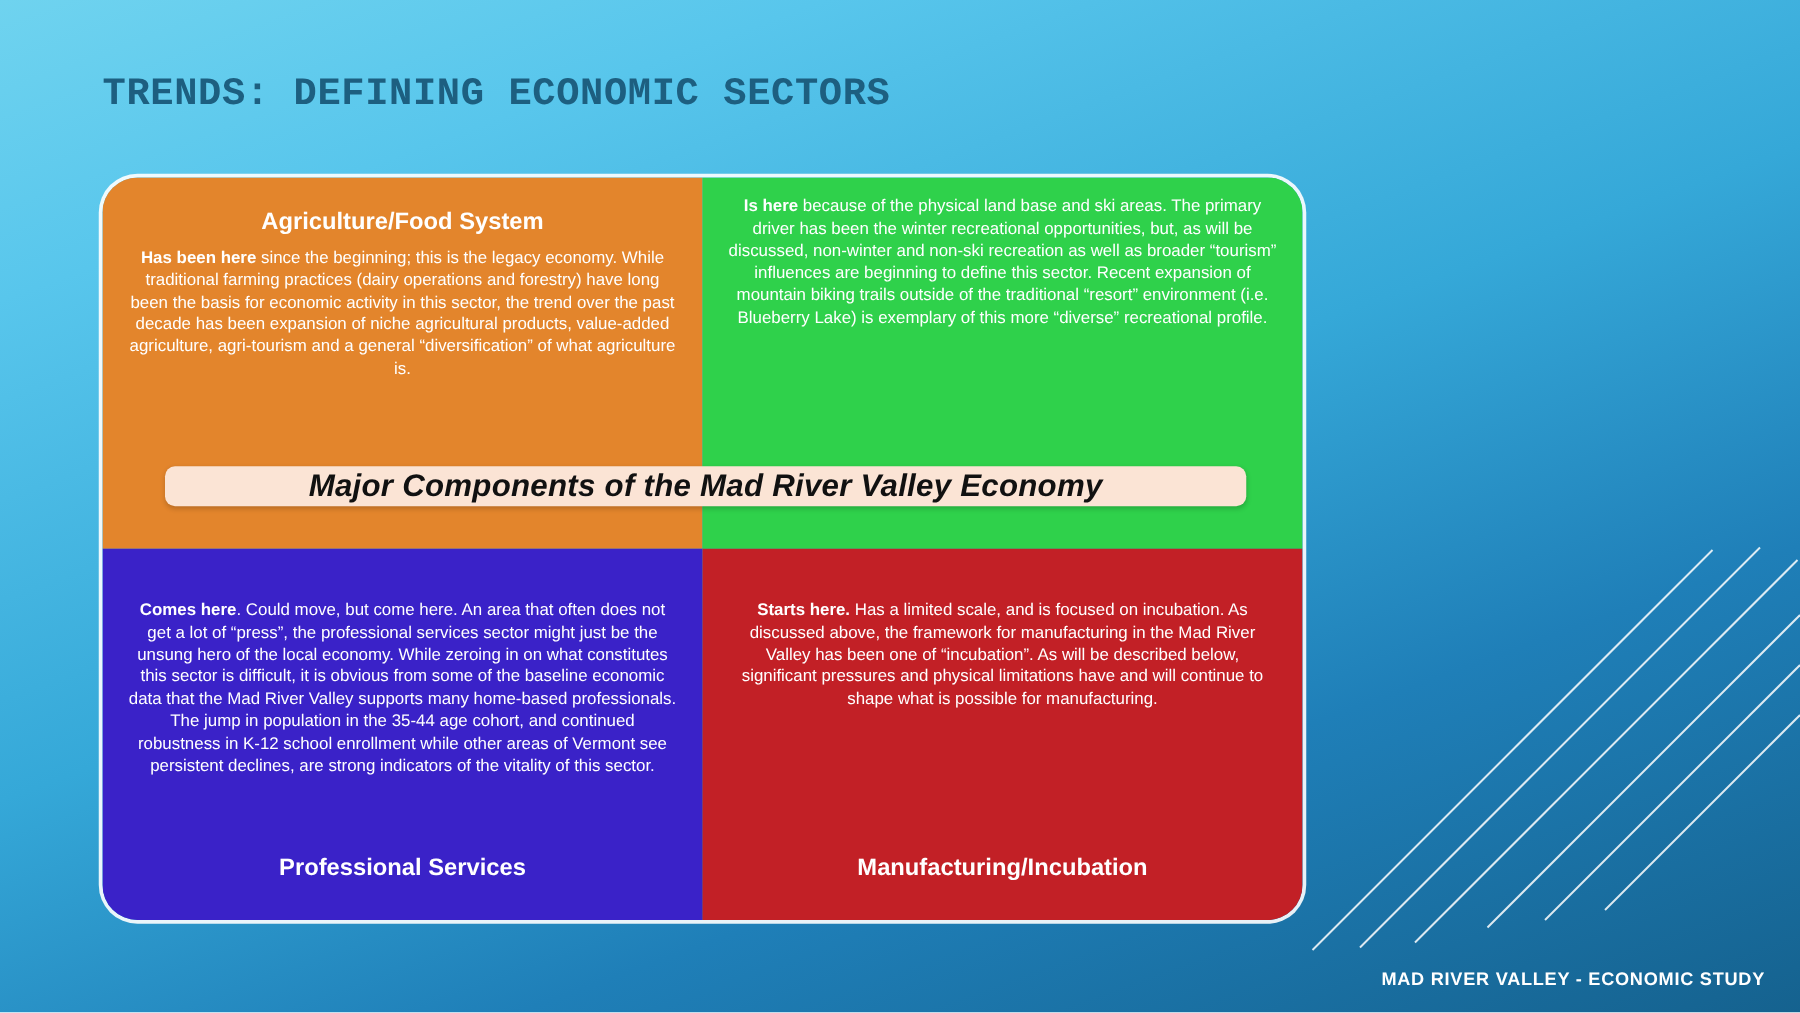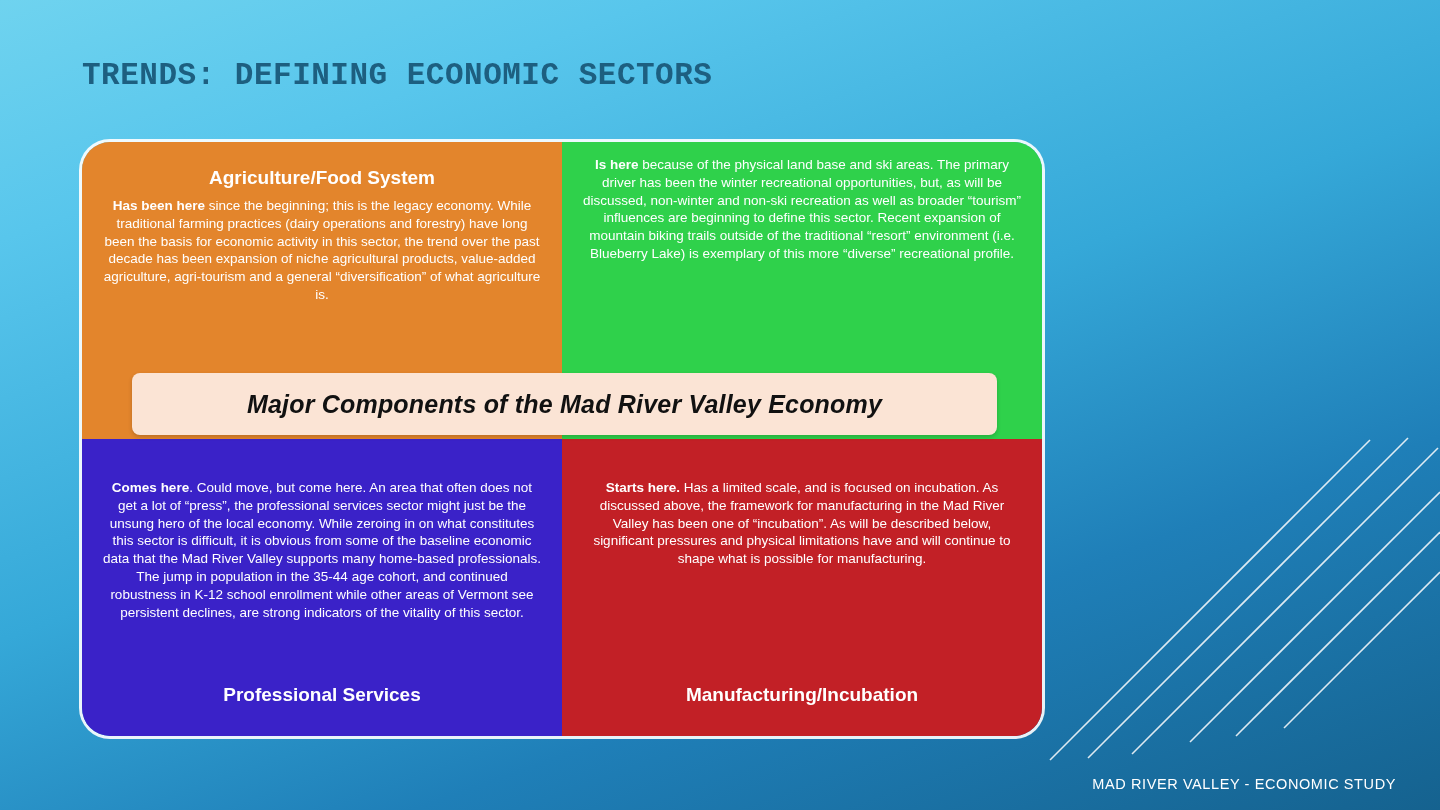--- a/index.html
+++ b/index.html
@@ -91,42 +91,42 @@
 
   .q-prof .qbody { margin-top: 120px; }
   .q-manu .qbody { margin-top: 88px; }
 
   
   .center-banner {
     position: absolute;
     left: 132px;
     top: 373px;
     width: 865px;
-    height: 62px;
+    height: 32px;
     background: #fbe4d5;
     border-radius: 8px;
     display: flex;
     align-items: center;
     justify-content: center;
     box-shadow: 0 2px 4px rgba(0,0,0,0.18);
   }
   .center-banner span {
     font-size: 25px;
     font-weight: bold;
     font-style: italic;
     color: #111111;
     letter-spacing: 0.2px;
   }
 
   .footer {
     position: absolute;
-    right: 44px;
+    right: 28px;
     bottom: 18px;
     font-size: 14.5px;
-    font-weight: normal;
+    font-weight: bold;
     color: #ffffff;
     letter-spacing: 0.6px;
   }
 </style>
 </head>
 <body>
 
 <div id="slide">
 
   <div class="streaks">

